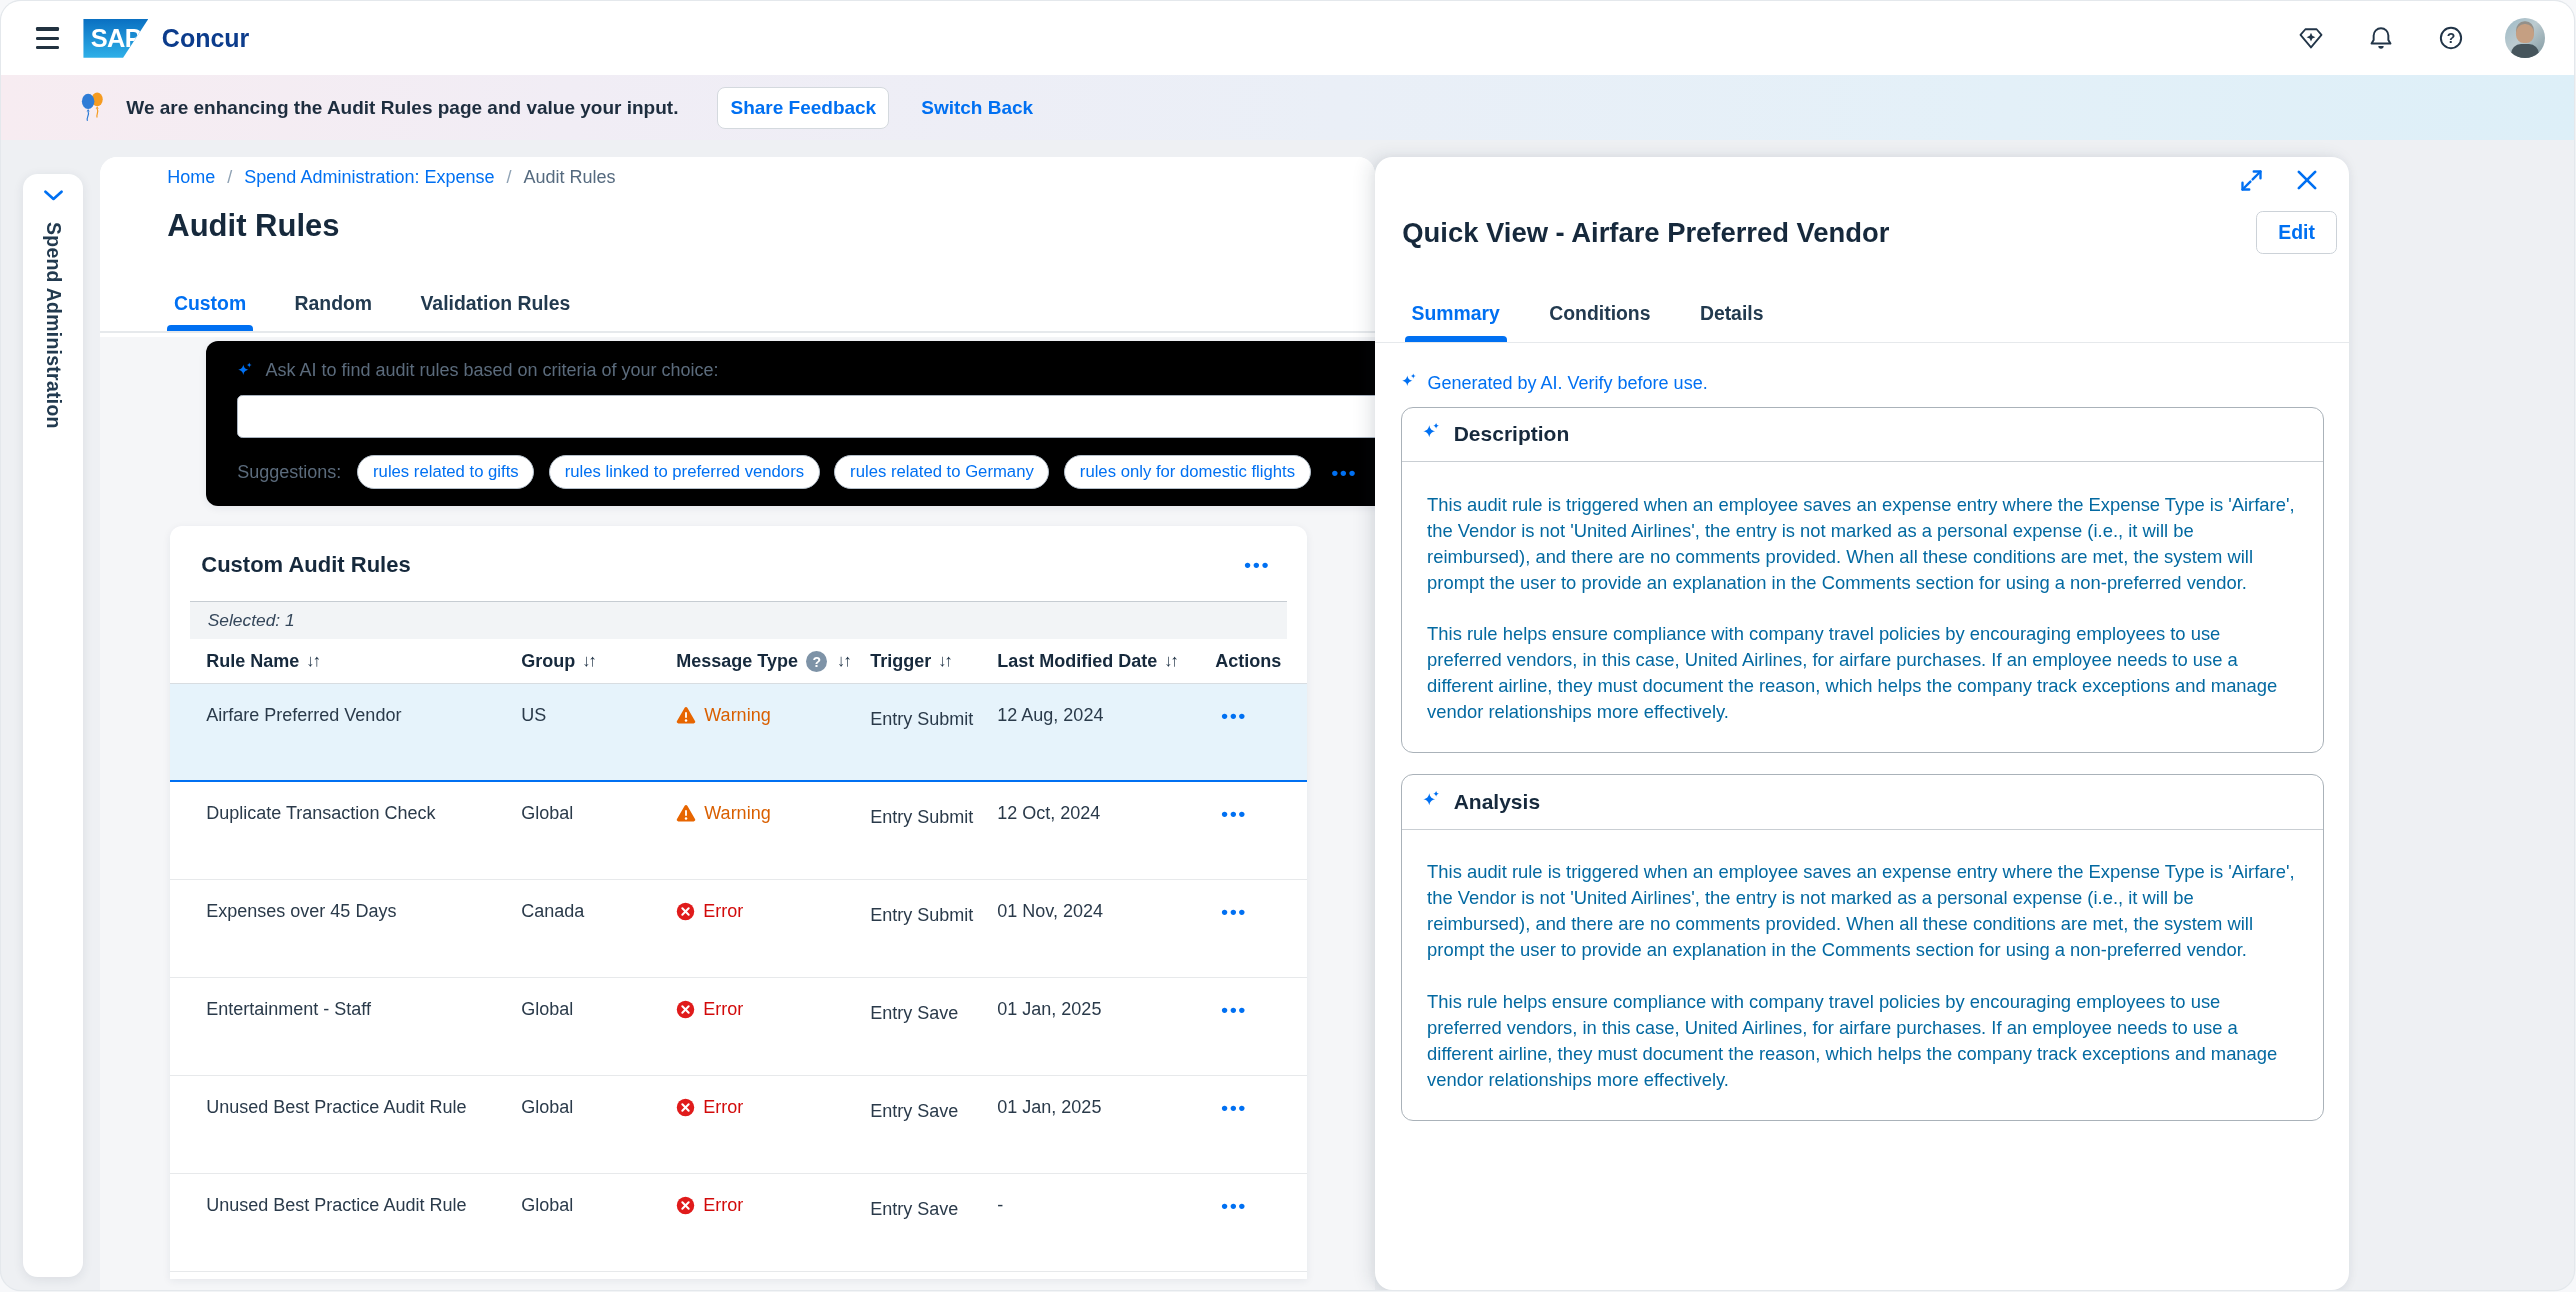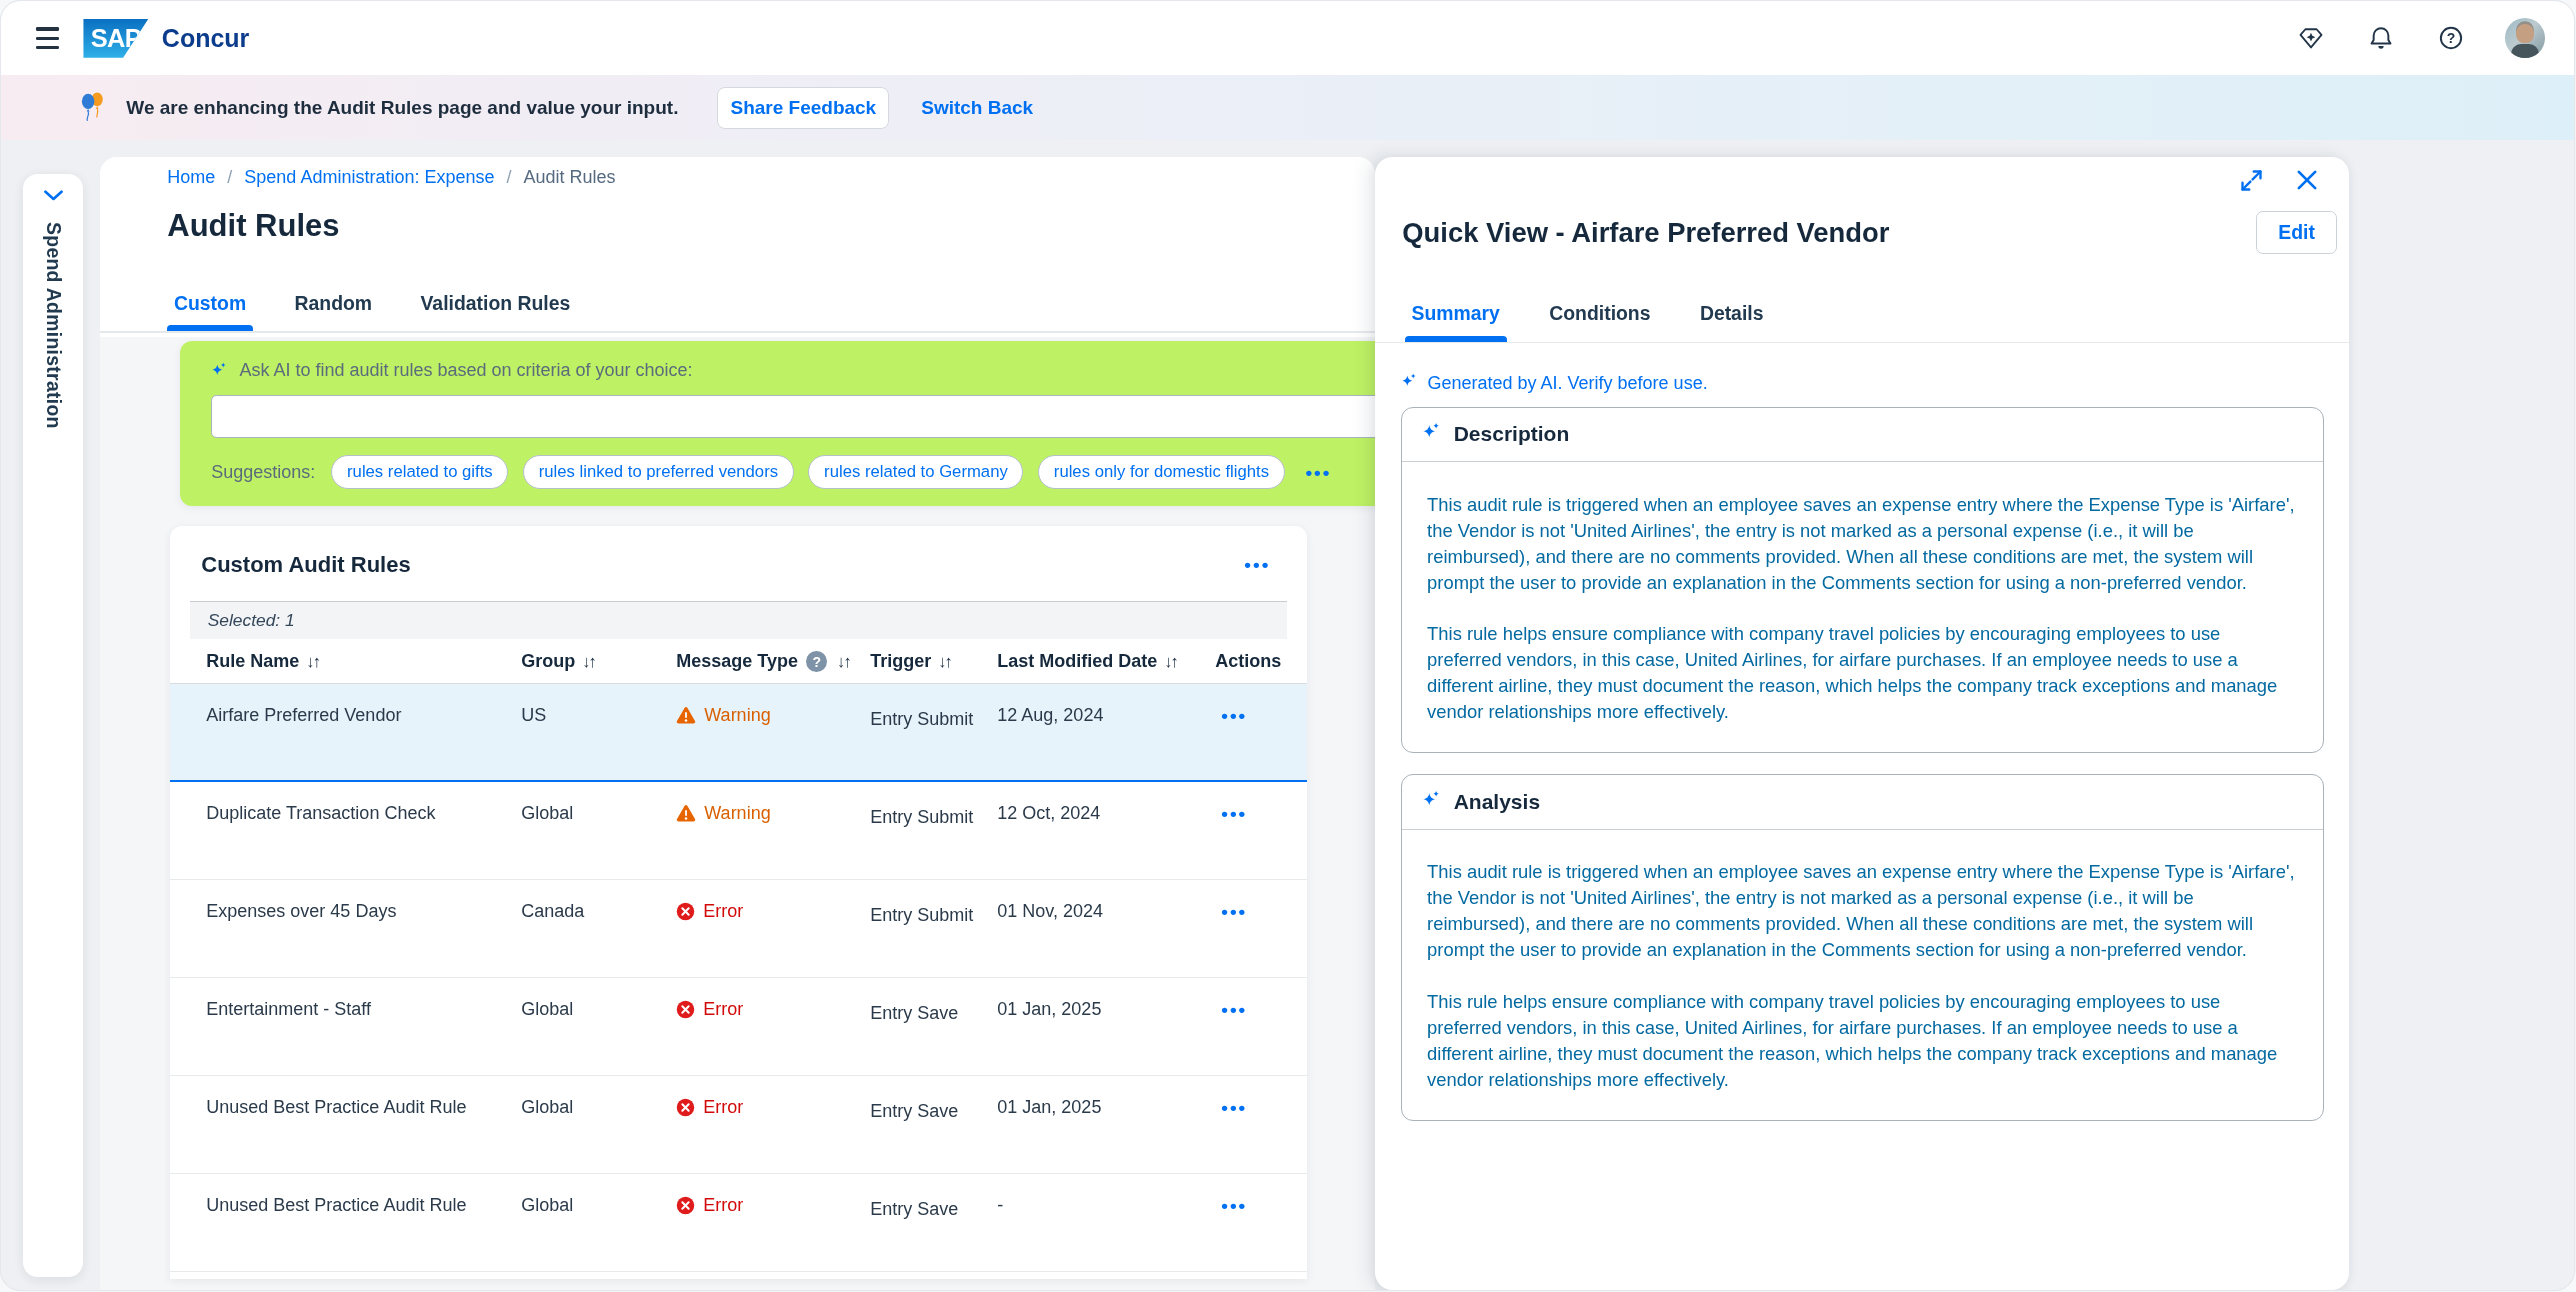--- a/index.html
+++ b/index.html
@@ -92,21 +92,21 @@
     background:#0070f2; border-radius:4px 4px 0 0;
   }
   .panel-divider { height:1.3px; background:#e6e9ec; }
   .panel-body {
     position:absolute; left:0; right:0; top:180px; bottom:0;
     background:#f5f6f8; overflow:hidden;
   }
 
   
   .ai-card {
-    margin:4px 0 0 80px; width:1368px; background:#bef264; border-radius:12px;
+    margin:4px 0 0 106px; width:1368px; background:#000000; border-radius:12px;
     box-shadow:0 2px 8px rgba(28,45,65,.07); padding:19px 27px 17.4px 31px;
   }
   .ai-label-row { display:flex; align-items:center; gap:10.7px; }
   .ai-label { font-size:18px; color:#5b6b7c; }
   .ai-input-row { display:flex; align-items:center; gap:17.4px; margin-top:13.4px; }
   .search-wrap { position:relative; flex:1; height:43px; }
   .search-input {
     width:100%; height:100%; border:1.3px solid #aab4c0; border-radius:5.4px;
     font-size:18px; padding:0 54px 0 13.4px; color:#1d2d3e; background:#fff; font-family:inherit;
   }
@@ -132,21 +132,21 @@
   .table-title { font-size:22px; font-weight:700; color:#16293c;text-align:right; }
   .selected-bar {
     margin:0 20px; background:#f2f4f6; border-top:1.3px solid #c6ccd2;
     padding:8px 17.4px; font-style:italic; font-size:17.4px; color:#34465a;
   }
   .thead, .trow {
     display:grid; grid-template-columns:315px 155px 194px 127px 218px 1fr;
     padding-left:36px; padding-right:24px; align-items:start;
   }
   .thead { padding-top:12px; padding-bottom:10.7px; border-bottom:1.3px solid #d8dde1; align-items:center; }
-  .th { font-size:18px; font-weight:700; color:#16293c; display:flex; align-items:flex-end; cursor:pointer; }
+  .th { font-size:18px; font-weight:700; color:#16293c; display:flex; align-items:flex-start; cursor:pointer; }
   .sort { font-size:16.7px; font-weight:700; color:#223548; margin-left:6.7px; letter-spacing:-2px; }
   .qbadge {
     display:inline-grid; place-items:center; width:21.4px; height:21.4px; border-radius:50%;
     background:#7e93a7; color:#fff; font-size:14px; font-weight:700; margin:0 2.7px 0 8px; cursor:pointer;
   }
   .trow { height:98px; padding-top:21.4px; border-bottom:1.3px solid #e7e9eb; font-size:18px; color:#2a3a4a; cursor:pointer; }
   .trow.selected { background:#e6f3fb; border-bottom:2.7px solid #0070f2; }
   .mtype { display:flex; align-items:center; gap:8px; font-weight:500; }
   .mtype.warning { color:#d95f00; }
   .mtype.error { color:#d20a0a; }

